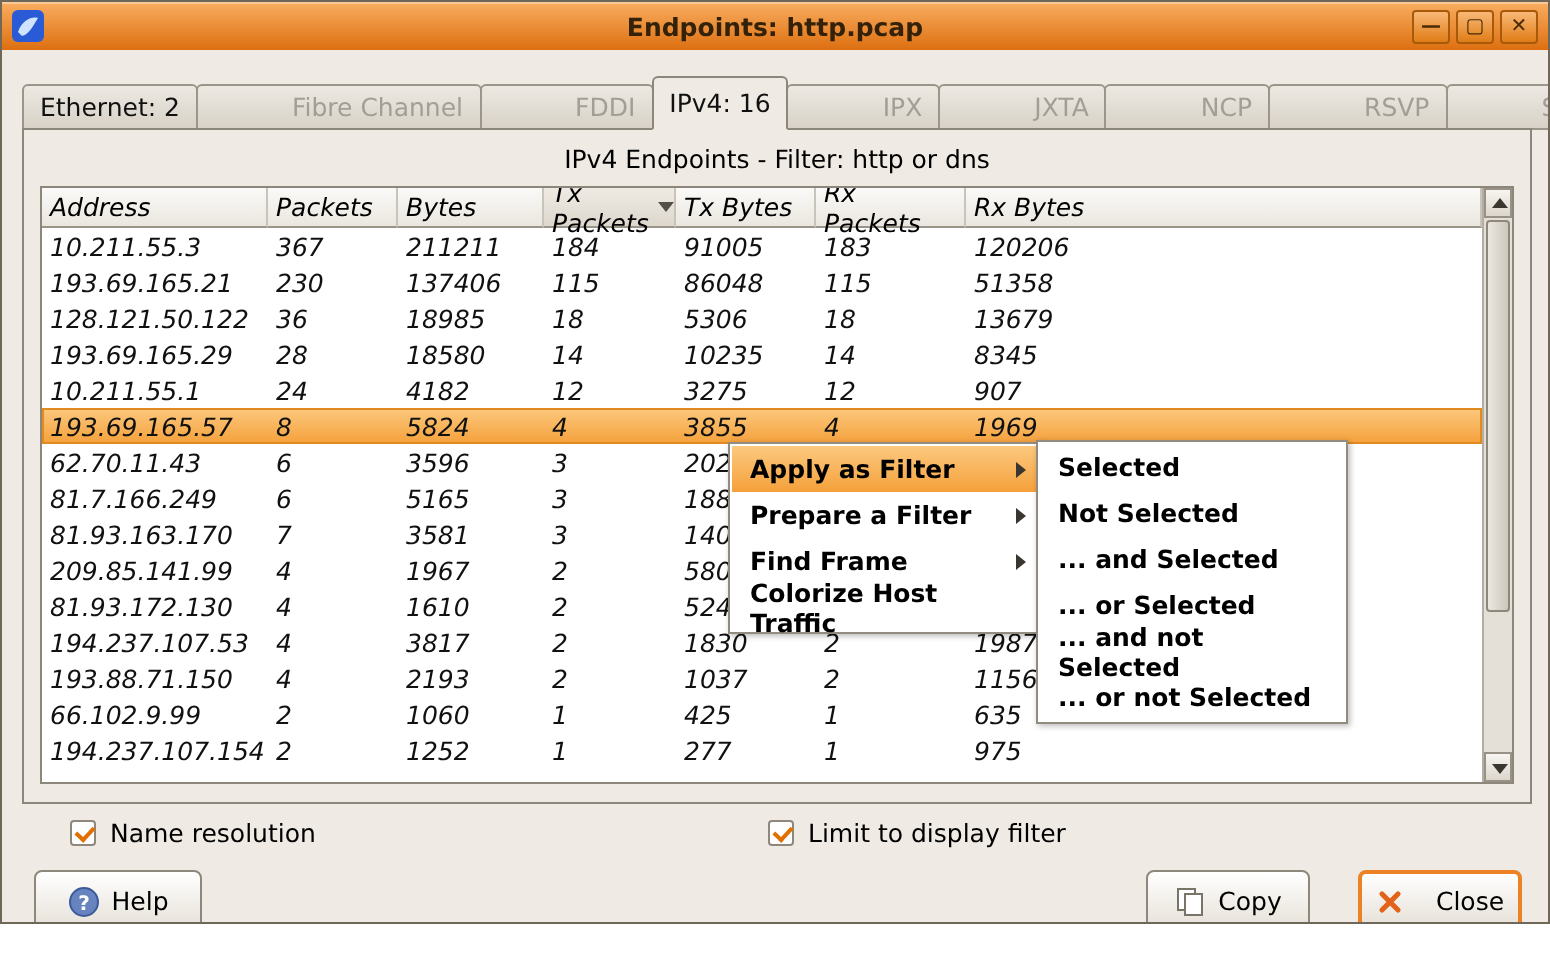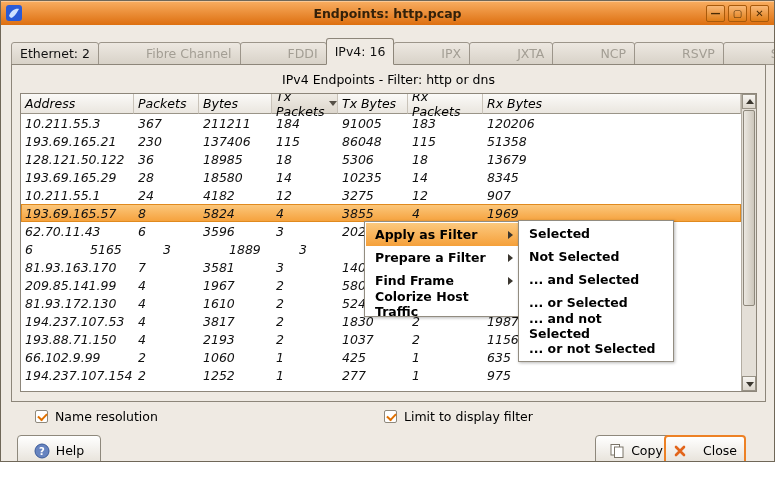--- a/index.html
+++ b/index.html
@@ -83,22 +83,22 @@
   .box.checked::after { content:""; position:absolute; left:2px; top:2px; width:7px; height:4px;
                         border-left:2px solid var(--accent-orange,#E07000);
                         border-bottom:2px solid var(--accent-orange,#E07000); transform:rotate(-47deg); }
 
   
   .btnrow { position:absolute; top:434px; left:0; right:0; height:34px; }
   .btn { position:absolute; height:31px; border:1px solid #8E887C; border-radius:4px;
          background:linear-gradient(180deg,#FFFFFF,#E5E0D7); display:flex; align-items:center;
          justify-content:center; gap:6px; color:#000; cursor:default; }
   .btn-help { left:16px; width:84px; }
-  .btn-copy { right:97px; width:82px; }
-  .btn-close { right:28px; width:82px; border:2px solid var(--close-focus,#ED8125);gap:16px; }
+  .btn-copy { right:119px; width:82px; }
+  .btn-close { right:13px; width:82px; border:2px solid var(--close-focus,#ED8125);gap:16px; }
   .btn svg { display:block; }
 </style>
 </head>
 <body>
 
 <div class="window">
 
   <div class="titlebar">
     <span class="win-icon">
       <svg width="16" height="16" viewBox="0 0 16 16">
@@ -265,20 +265,21 @@
               <span class="td c0">62.70.11.43</span>
               <span class="td c1">6</span>
               <span class="td c2">3596</span>
               <span class="td c3">3</span>
               <span class="td c4">2022</span>
               <span class="td c5">3</span>
               <span class="td c6">1574</span>
             </div>
 
             <div class="tr">
+              <span class="td c0">81.7.166.249</span>
               <span class="td c1">6</span>
               <span class="td c2">5165</span>
               <span class="td c3">3</span>
               <span class="td c4">1889</span>
               <span class="td c5">3</span>
               <span class="td c6">3276</span>
             </div>
 
             <div class="tr">
               <span class="td c0">81.93.163.170</span>

